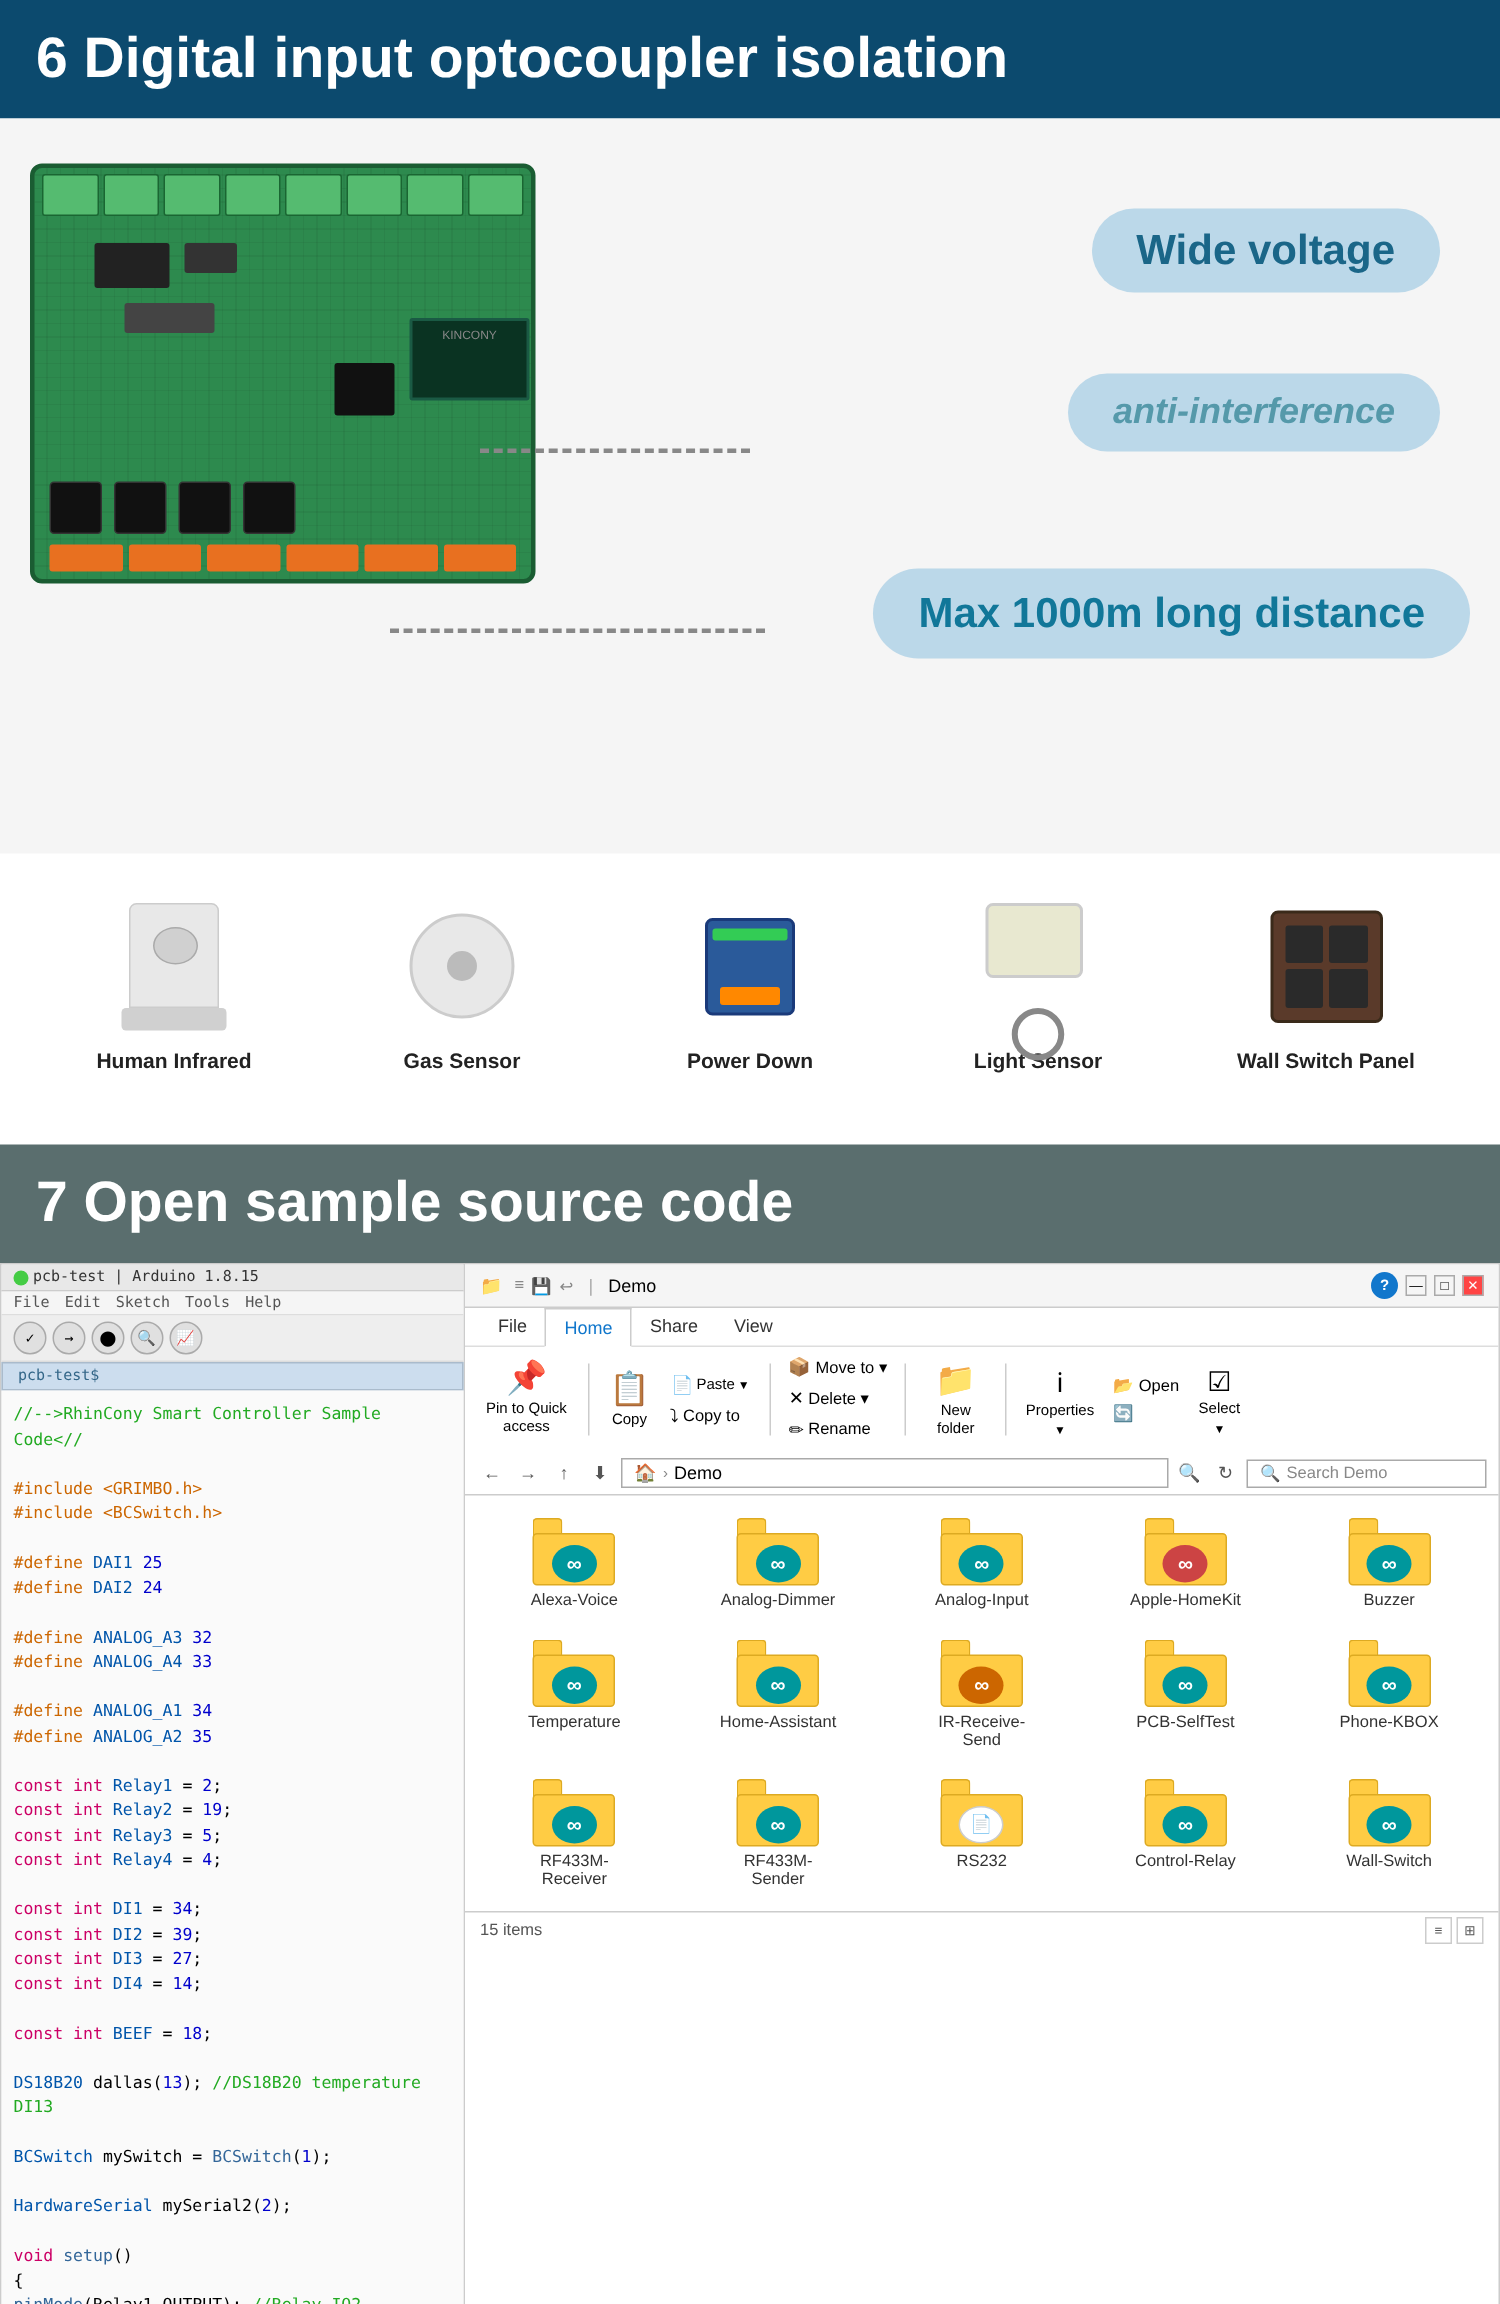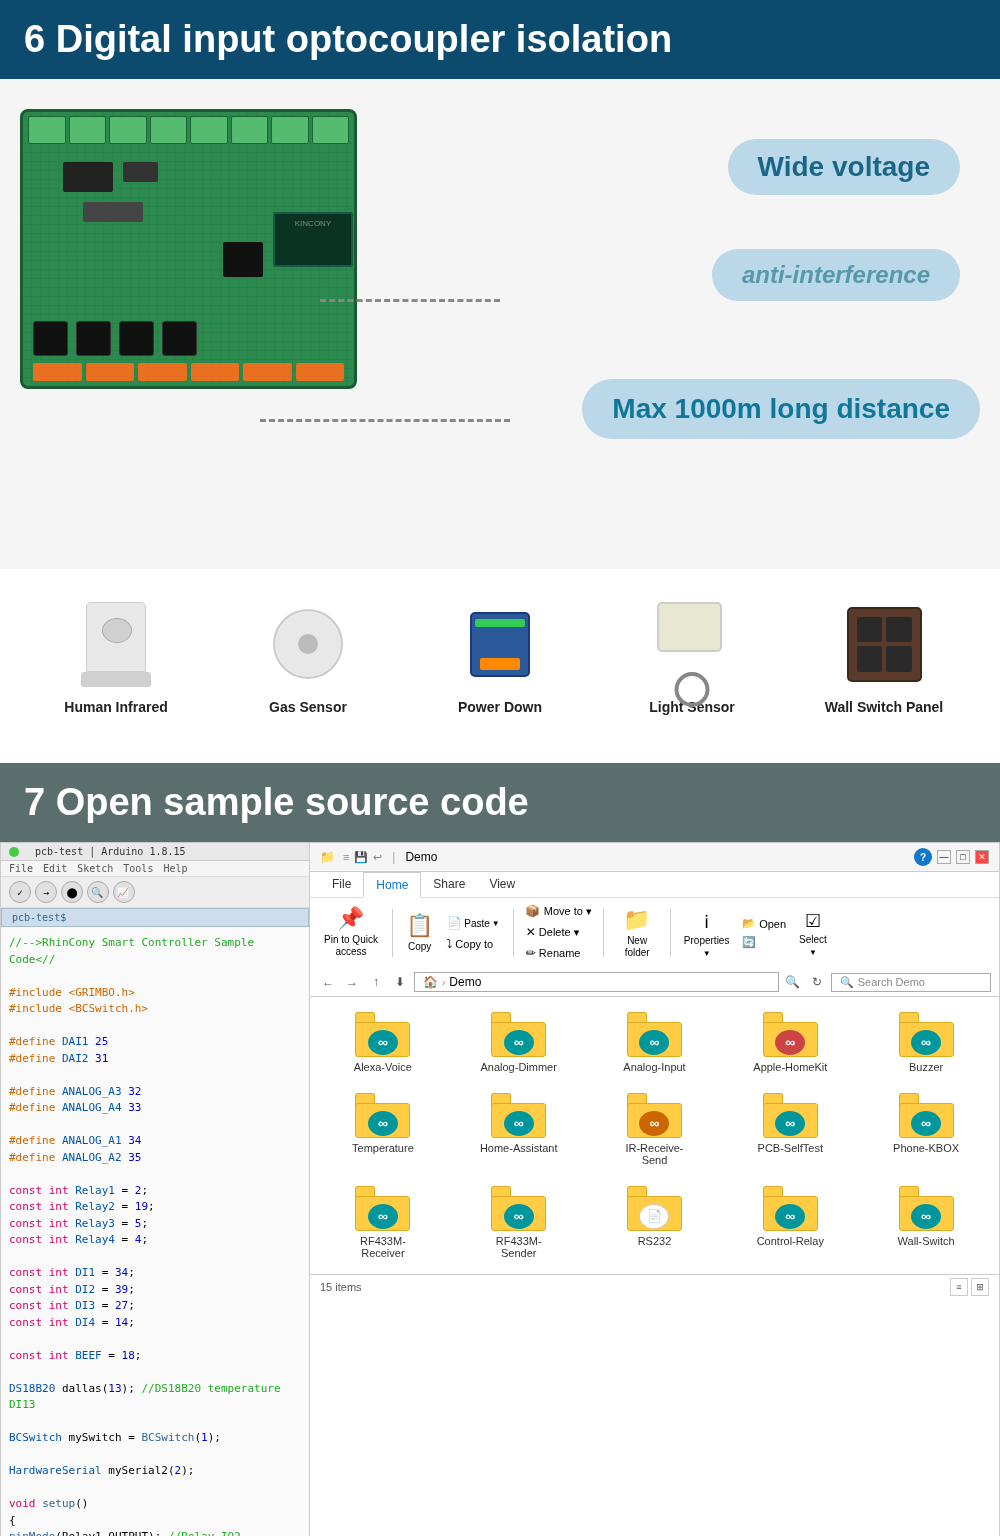--- a/index.html
+++ b/index.html
@@ -382,21 +382,21 @@
     }
 
     .ide-titlebar {
       background: #e8e8e8;
       padding: 3px 8px;
       font-size: 10px;
       color: #333;
       border-bottom: 1px solid #ccc;
       display: flex;
       align-items: center;
-      gap: 16px;
+      gap: 3px;
     }
     .ide-dot {
       width: 10px;
       height: 10px;
       border-radius: 50%;
       display: inline-block;
     }
     .ide-dot.green { background: #44cc44; }
 
     .ide-menu {
@@ -854,21 +854,21 @@
       <div class="ide-btn">📈</div>
     </div>
     <div class="ide-tab">pcb-test$</div>
     <div class="ide-code">
       <div><span class="code-comment">//--&gt;RhinCony Smart Controller Sample Code&lt;//</span></div>
       <div>&nbsp;</div>
       <div><span class="code-include">#include &lt;GRIMBO.h&gt;</span></div>
       <div><span class="code-include">#include &lt;BCSwitch.h&gt;</span></div>
       <div>&nbsp;</div>
       <div><span class="code-define">#define</span> <span class="code-var">DAI1</span> <span class="code-number">25</span></div>
-      <div><span class="code-define">#define</span> <span class="code-var">DAI2</span> <span class="code-number">31</span></div>
+      <div><span class="code-define">#define</span> <span class="code-var">DAI2</span> <span class="code-number">24</span></div>
       <div>&nbsp;</div>
       <div><span class="code-define">#define</span> <span class="code-var">ANALOG_A3</span>  <span class="code-number">32</span></div>
       <div><span class="code-define">#define</span> <span class="code-var">ANALOG_A4</span>  <span class="code-number">33</span></div>
       <div>&nbsp;</div>
       <div><span class="code-define">#define</span> <span class="code-var">ANALOG_A1</span>  <span class="code-number">34</span></div>
       <div><span class="code-define">#define</span> <span class="code-var">ANALOG_A2</span>  <span class="code-number">35</span></div>
       <div>&nbsp;</div>
       <div><span class="code-keyword">const int</span> <span class="code-var">Relay1</span> = <span class="code-number">2</span>;</div>
       <div><span class="code-keyword">const int</span> <span class="code-var">Relay2</span> = <span class="code-number">19</span>;</div>
       <div><span class="code-keyword">const int</span> <span class="code-var">Relay3</span> = <span class="code-number">5</span>;</div>

